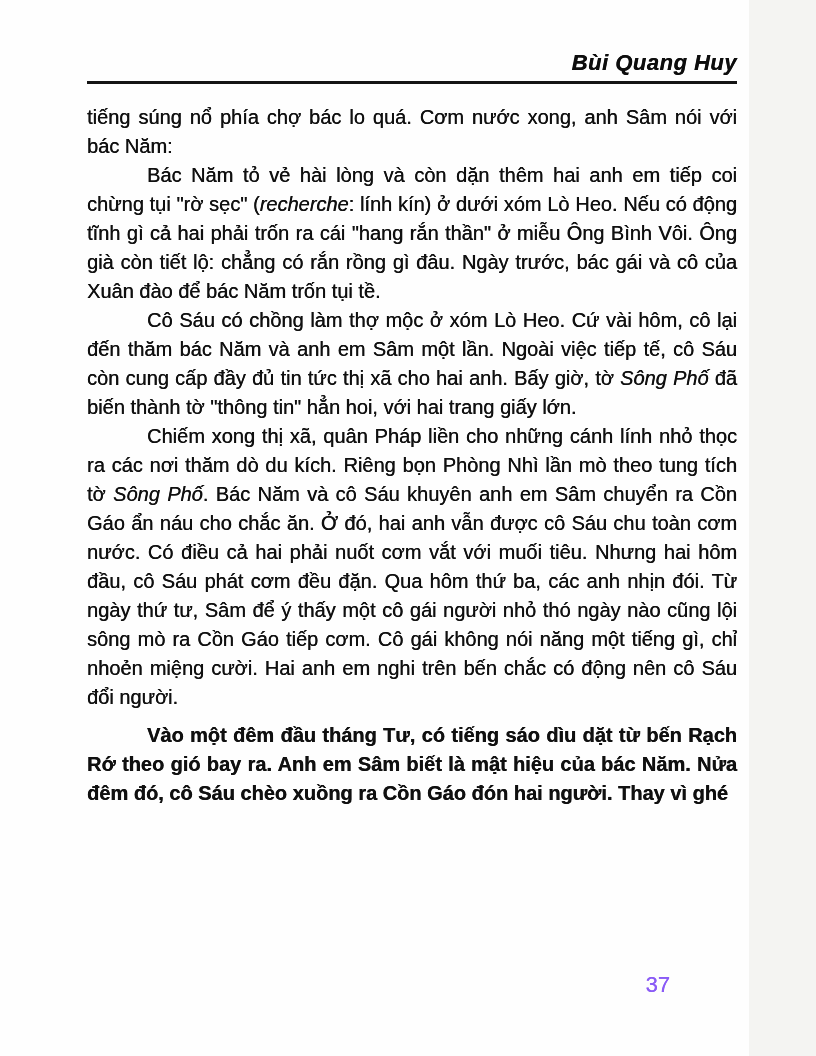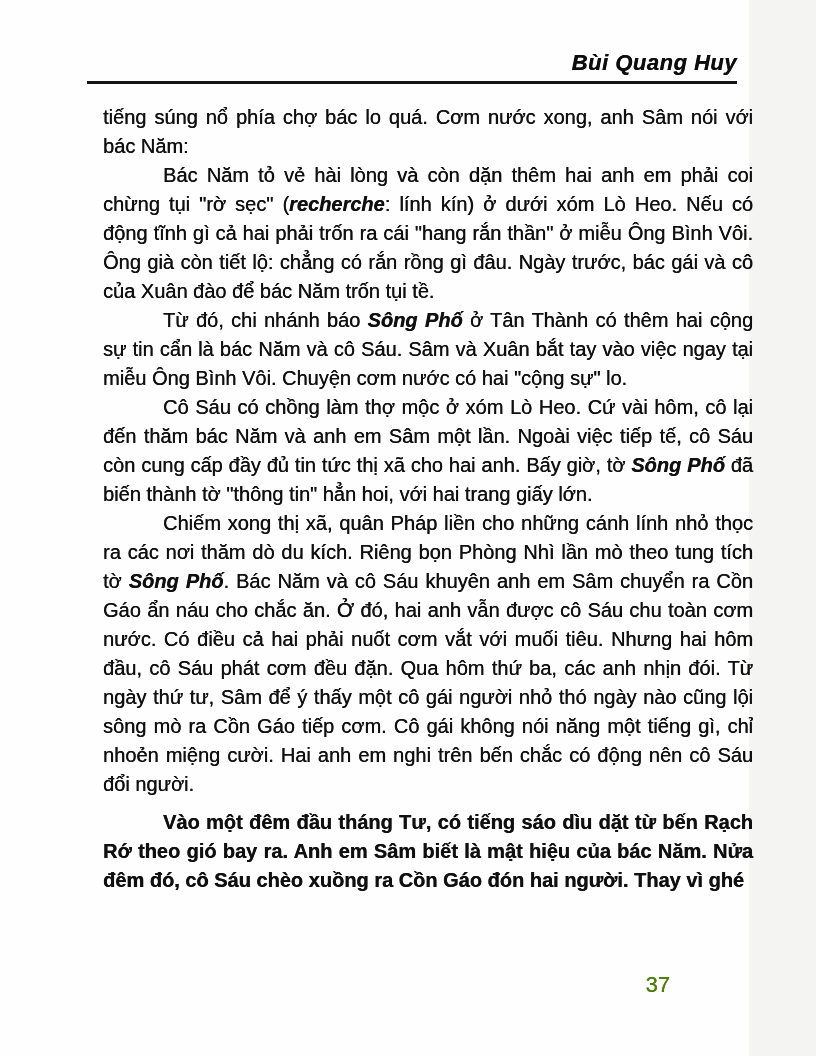--- a/index.html
+++ b/index.html
@@ -39,57 +39,54 @@
   .body-text {
     position: absolute;
     left: 87px;
     width: 650px;
     top: 103px;
     font-size: 20px;
     line-height: 29px;
     text-align: justify;
     color: #101010;
     text-shadow: 0.3px 0 0 currentColor;
-    margin-left: 16px;
   }
   .body-text p {
     margin: 0;
     padding: 0;
   }
   .body-text p.indent {
     text-indent: 60px;
   }
   .body-text p.space-before {
     margin-top: 9px;
     font-weight: bold;
   }
   .body-text em {
     font-style: italic;
-    font-weight: bold;
   }
   .page-number {
     position: absolute;
     right: 79px;
     top: 972px;
     font-size: 22px;
-    color: #4d7c0f;
+    color: #8b5cf6;
     text-shadow: 0.3px 0 0 currentColor;
   }
 </style>
 </head>
 <body>
 
 <div class="page">
 
   <div class="header">Bùi Quang Huy</div>
 
   <div class="body-text">
       <p class=""><span>tiếng súng nổ phía chợ bác lo quá. Cơm nước xong, anh Sâm nói với bác Năm:</span></p>
-      <p class="indent"><span>Bác Năm tỏ vẻ hài lòng và còn dặn thêm hai anh em phải coi chừng tụi "rờ sẹc" (</span><em>recherche</em><span>: lính kín) ở dưới xóm Lò Heo. Nếu có động tĩnh gì cả hai phải trốn ra cái "hang rắn thần" ở miễu Ông Bình Vôi. Ông già còn tiết lộ: chẳng có rắn rồng gì đâu. Ngày trước, bác gái và cô của Xuân đào để bác Năm trốn tụi tề.</span></p>
-      <p class="indent"><span>Từ đó, chi nhánh báo </span><em>Sông Phố</em><span> ở Tân Thành có thêm hai cộng sự tin cẩn là bác Năm và cô Sáu. Sâm và Xuân bắt tay vào việc ngay tại miễu Ông Bình Vôi. Chuyện cơm nước có hai "cộng sự" lo.</span></p>
+      <p class="indent"><span>Bác Năm tỏ vẻ hài lòng và còn dặn thêm hai anh em tiếp coi chừng tụi "rờ sẹc" (</span><em>recherche</em><span>: lính kín) ở dưới xóm Lò Heo. Nếu có động tĩnh gì cả hai phải trốn ra cái "hang rắn thần" ở miễu Ông Bình Vôi. Ông già còn tiết lộ: chẳng có rắn rồng gì đâu. Ngày trước, bác gái và cô của Xuân đào để bác Năm trốn tụi tề.</span></p>
       <p class="indent"><span>Cô Sáu có chồng làm thợ mộc ở xóm Lò Heo. Cứ vài hôm, cô lại đến thăm bác Năm và anh em Sâm một lần. Ngoài việc tiếp tế, cô Sáu còn cung cấp đầy đủ tin tức thị xã cho hai anh. Bấy giờ, tờ </span><em>Sông Phố</em><span> đã biến thành tờ "thông tin" hẳn hoi, với hai trang giấy lớn.</span></p>
       <p class="indent"><span>Chiếm xong thị xã, quân Pháp liền cho những cánh lính nhỏ thọc ra các nơi thăm dò du kích. Riêng bọn Phòng Nhì lần mò theo tung tích tờ </span><em>Sông Phố</em><span>. Bác Năm và cô Sáu khuyên anh em Sâm chuyển ra Cồn Gáo ẩn náu cho chắc ăn. Ở đó, hai anh vẫn được cô Sáu chu toàn cơm nước. Có điều cả hai phải nuốt cơm vắt với muối tiêu. Nhưng hai hôm đầu, cô Sáu phát cơm đều đặn. Qua hôm thứ ba, các anh nhịn đói. Từ ngày thứ tư, Sâm để ý thấy một cô gái người nhỏ thó ngày nào cũng lội sông mò ra Cồn Gáo tiếp cơm. Cô gái không nói năng một tiếng gì, chỉ nhoẻn miệng cười. Hai anh em nghi trên bến chắc có động nên cô Sáu đổi người.</span></p>
       <p class="indent space-before"><span>Vào một đêm đầu tháng Tư, có tiếng sáo dìu dặt từ bến Rạch Rớ theo gió bay ra. Anh em Sâm biết là mật hiệu của bác Năm. Nửa đêm đó, cô Sáu chèo xuồng ra Cồn Gáo đón hai người. Thay vì ghé</span></p>
     </div>
 
   <div class="page-number">37</div>
 
 </div>
 
 </body></html>

